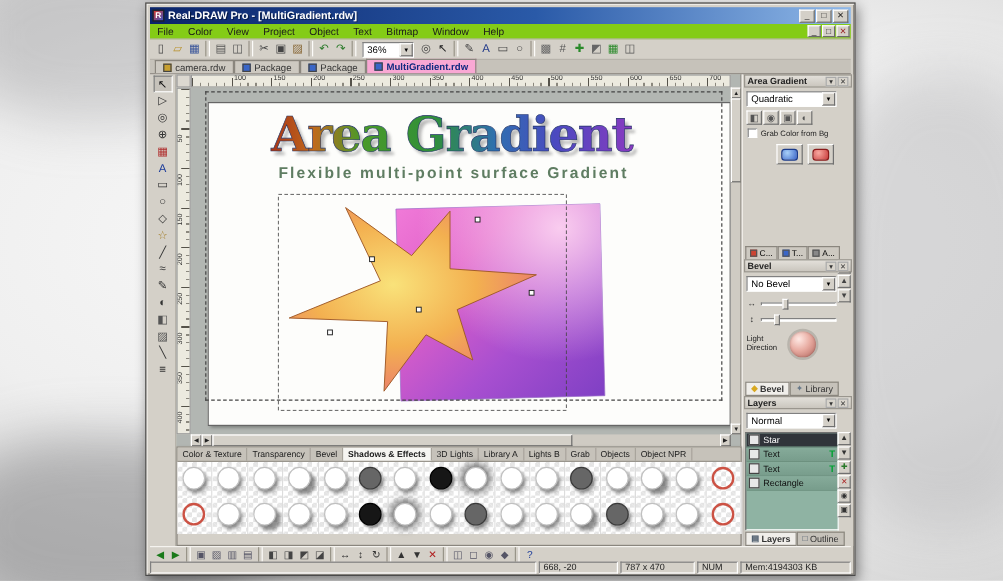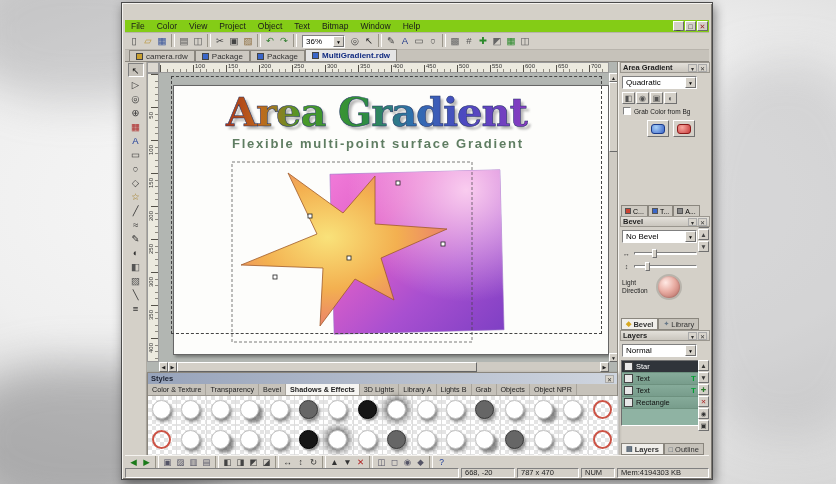--- a/index.html
+++ b/index.html
@@ -25,21 +25,21 @@
 
   .toolbar{position:absolute;left:3px;top:30px;right:3px;height:17px;display:flex;align-items:center;background:#d4d0c8;border-bottom:1px solid #b8b4ac;padding-left:2px}
   .ti{width:14px;height:14px;font-size:9.5px;line-height:13px;text-align:center}
   .tsep{width:4px;height:13px;border-left:1px solid #989488;border-right:1px solid #fdfcfa;margin:0 2px}
   .zoombox{display:flex;align-items:center;height:13px;margin:0 3px;border:1px solid;border-color:#808080 #fff #fff #808080;background:#fff}
   .zoomval{font-size:8px;padding:0 3px;min-width:30px}
   .zoomarr{width:11px;height:11px;background:#d4d0c8;border:1px solid;border-color:#fff #707070 #707070 #fff;font-size:5px;line-height:10px;text-align:center}
 
   .tabbar{position:absolute;left:3px;top:47px;right:3px;height:12px;display:flex;align-items:flex-end;background:#c6c2ba;border-bottom:1px solid #8a867e;padding-left:4px}
   .dtab{display:flex;align-items:center;gap:3px;height:11px;padding:0 6px;font-size:8px;background:#cdc9c1;border:1px solid #8a867e;border-bottom:none;color:#333}
-  .dtab.active{background:#e5e5e5;font-weight:bold;color:#102a80;height:12px}
+  .dtab.active{background:#f9a8d4;font-weight:bold;color:#102a80;height:12px}
   .dticon{width:7px;height:7px;border:1px solid #444}
 
   .main{position:absolute;left:3px;top:59px;width:586px;height:393px}
   .toolcol{position:absolute;left:0;top:0;width:22px;height:100%;background:#d4d0c8;border-right:1px solid #b0aca4;display:flex;flex-direction:column;align-items:center;padding-top:1px}
   .tool{width:16px;height:14px;font-size:9.5px;line-height:14px;text-align:center;border:1px solid transparent}
   .tool:first-child{border-color:#808080 #fff #fff #808080;background:#c6c2ba}
 
   .canvas{position:absolute;left:22px;top:0;width:471px;height:100%;background:#b2b6b2}
   .rcorner{position:absolute;left:0;top:0;width:12px;height:11px;background:#dcd8d0;border:1px solid #999}
   .hruler{position:absolute;left:12px;top:0;right:9px;height:11px;background:#eceadf;border:1px solid #999;overflow:hidden}
@@ -132,20 +132,29 @@
 </head>
 <body>
 
 <div class="desktop">
   <div class="bgblob b1"></div>
   <div class="bgblob b2"></div>
   <div class="bgblob b3"></div>
 
   <div class="win">
 
+    <div class="titlebar">
+      <span class="appicon">R</span>
+      <span class="ttl">Real-DRAW Pro - [MultiGradient.rdw]</span>
+      <span class="winbtns" id="win-btns">
+          <span class="wb">_</span>
+          <span class="wb">□</span>
+          <span class="wb">✕</span>
+        </span>
+    </div>
 
     <div class="menubar">
       <span id="menu-items" style="display:flex">
           <span class="mi">File</span>
           <span class="mi">Color</span>
           <span class="mi">View</span>
           <span class="mi">Project</span>
           <span class="mi">Object</span>
           <span class="mi">Text</span>
           <span class="mi">Bitmap</span>
@@ -444,21 +453,21 @@
             <span class="phb">▾</span>
             <span class="phb">✕</span>
           </span>
         </div>
 
         <div class="sel" style="top:282px">
           <span class="tx">Normal</span>
           <span class="arr">▼</span>
         </div>
 
-        <div class="llist" style="top:298px;height:66px" id="layers-list">
+        <div class="llist" style="top:298px;height:82px" id="layers-list">
             <div class="lrow selected">
               <span class="lthumb"></span>
               <span class="lname">Star</span>
               <span class="lbadge"></span>
             </div>
             <div class="lrow">
               <span class="lthumb"></span>
               <span class="lname">Text</span>
               <span class="lbadge">T</span>
             </div>
@@ -489,26 +498,20 @@
             </div>
             <div class="ptab">
               <span style="color: rgb(68, 85, 102); font-size: 7px;">□</span>
               <span>Outline</span>
             </div>
           </div>
       </div>
     </div>
 
     <div class="stylespanel">
-      <div class="sphdr">
-        <span class="pt">Styles</span>
-        <span class="phico" style="margin-left:auto">
-            <span class="phb">✕</span>
-          </span>
-      </div>
       <div class="stabs" id="styles-tabs">
           <span class="stab">Color &amp; Texture</span>
           <span class="stab">Transparency</span>
           <span class="stab">Bevel</span>
           <span class="stab active">Shadows &amp; Effects</span>
           <span class="stab">3D Lights</span>
           <span class="stab">Library A</span>
           <span class="stab">Lights B</span>
           <span class="stab">Grab</span>
           <span class="stab">Objects</span>
@@ -641,20 +644,20 @@
         <span class="bi" style="color: rgb(85, 85, 102);">◫</span>
         <span class="bi" style="color: rgb(85, 85, 102);">◻</span>
         <span class="bi" style="color: rgb(85, 85, 102);">◉</span>
         <span class="bi" style="color: rgb(85, 85, 102);">◆</span>
         <span class="tsep"></span>
         <span class="bi" style="color: rgb(26, 58, 154);">?</span>
       </div>
 
     <div class="statusbar">
       <span class="scell sfill"></span>
-      <span class="scell" style="width:54px">668, -20</span>
+      <span class="scell" style="width:66px">668, -20</span>
       <span class="scell" style="width:62px">787 x 470</span>
       <span class="scell" style="width:34px">NUM</span>
       <span class="scell" style="width:92px">Mem:4194303 KB</span>
     </div>
 
   </div>
 </div>
 
 </body></html>

